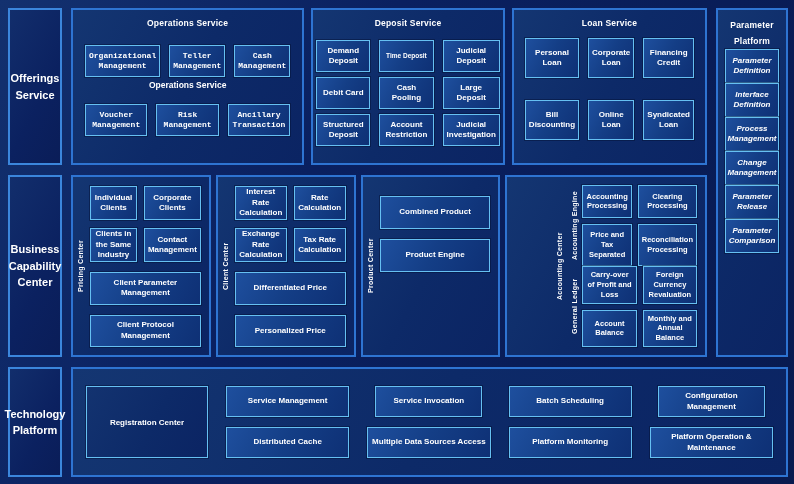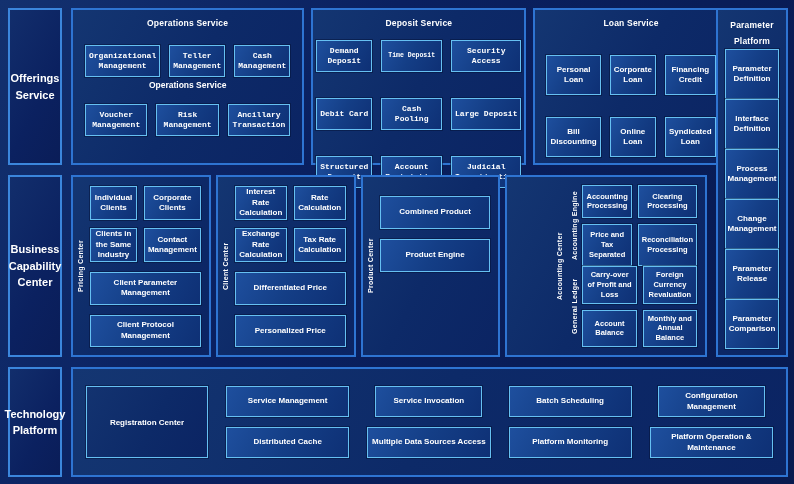--- a/index.html
+++ b/index.html
@@ -44,29 +44,29 @@
   }
   
   .top-row { display:flex; gap:7px; }
   .top-row .panel { flex:1; }
   .grid3 { display:grid; grid-template-columns:repeat(3,1fr); column-gap:9px; }
   .ops-grid { padding:0 12px; }
   .ops-grid .box { height:32px;font-family:Liberation Mono, monospace; }
   .ops-midlabel { text-align:center; font-weight:bold; font-size:8.5px; margin:3px 0 0; }
   .ops-row1 { margin-top:17px; }
   .ops-row2 { margin-top:14px; }
-  .dep-grid { padding:0 3px; row-gap:26px; margin-top:12px;font-family:Liberation Mono, monospace; }
+  .dep-grid { padding:0 3px; row-gap:5px; margin-top:12px; }
   .dep-grid .box { height:32px; }
-  .loan-grid { padding:8px 11px; row-gap:22px; margin-top:19px; }
+  .loan-grid { padding:8px 11px; row-gap:22px; margin-top:2px; }
   .loan-grid .box { height:40px; }
   .small-text { font-size:6.5px; }
   
   .param-panel { grid-column:3; grid-row:1 / span 2; padding:0 7px; }
   .param-title { line-height:1.9; padding-top:7px; }
-  .param-panel .box { height:50px; margin-top:0; }
+  .param-panel .box { height:34px; margin-top:0;font-style:italic; }
   .param-panel .box:first-of-type { margin-top:6px; }
   
   .mid-row { display:flex; gap:5px; }
   .vpanel { flex:1; border:2px solid #2e74d2;
     background:linear-gradient(118deg,#143672 0%, #0d2a68 50%, #0b2463 100%);
     display:flex; }
   .vpanel.acct { flex:1.09;padding-left:45px; }
   .vlabel {
     writing-mode:vertical-rl; transform:rotate(180deg);
     font-weight:bold; font-size:7px; letter-spacing:.3px;
@@ -123,21 +123,21 @@
         <div class="box">Risk Management</div>
         <div class="box">Ancillary Transaction</div>
       </div>
     </div>
 
     <div class="panel">
       <div class="panel-title">Deposit Service</div>
       <div class="grid3 dep-grid">
         <div class="box">Demand Deposit</div>
         <div class="box small-text">Time Deposit</div>
-        <div class="box">Security Access</div>
+        <div class="box">Judicial Deposit</div>
         <div class="box">Debit Card</div>
         <div class="box">Cash Pooling</div>
         <div class="box">Large Deposit</div>
         <div class="box">Structured Deposit</div>
         <div class="box">Account Restriction</div>
         <div class="box">Judicial Investigation</div>
       </div>
     </div>
 
     <div class="panel">

